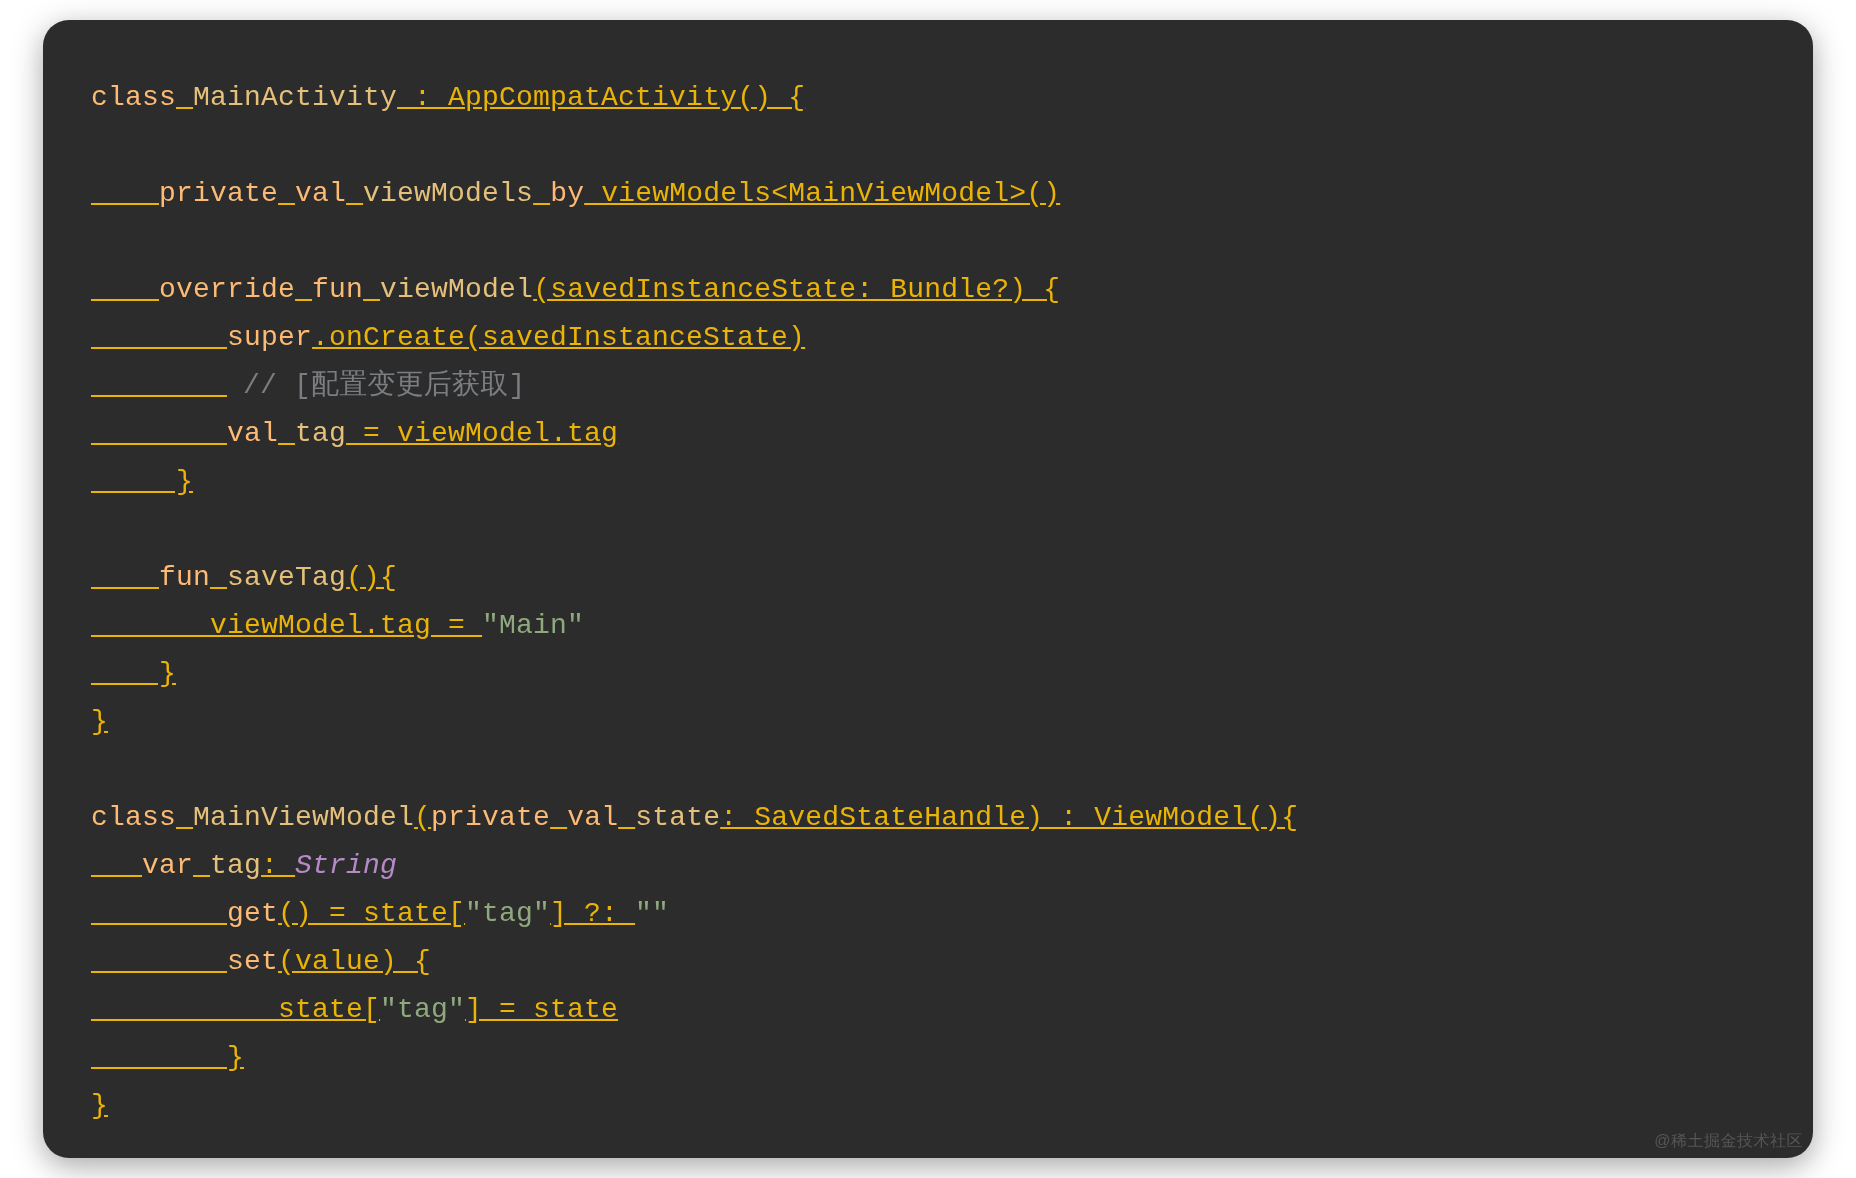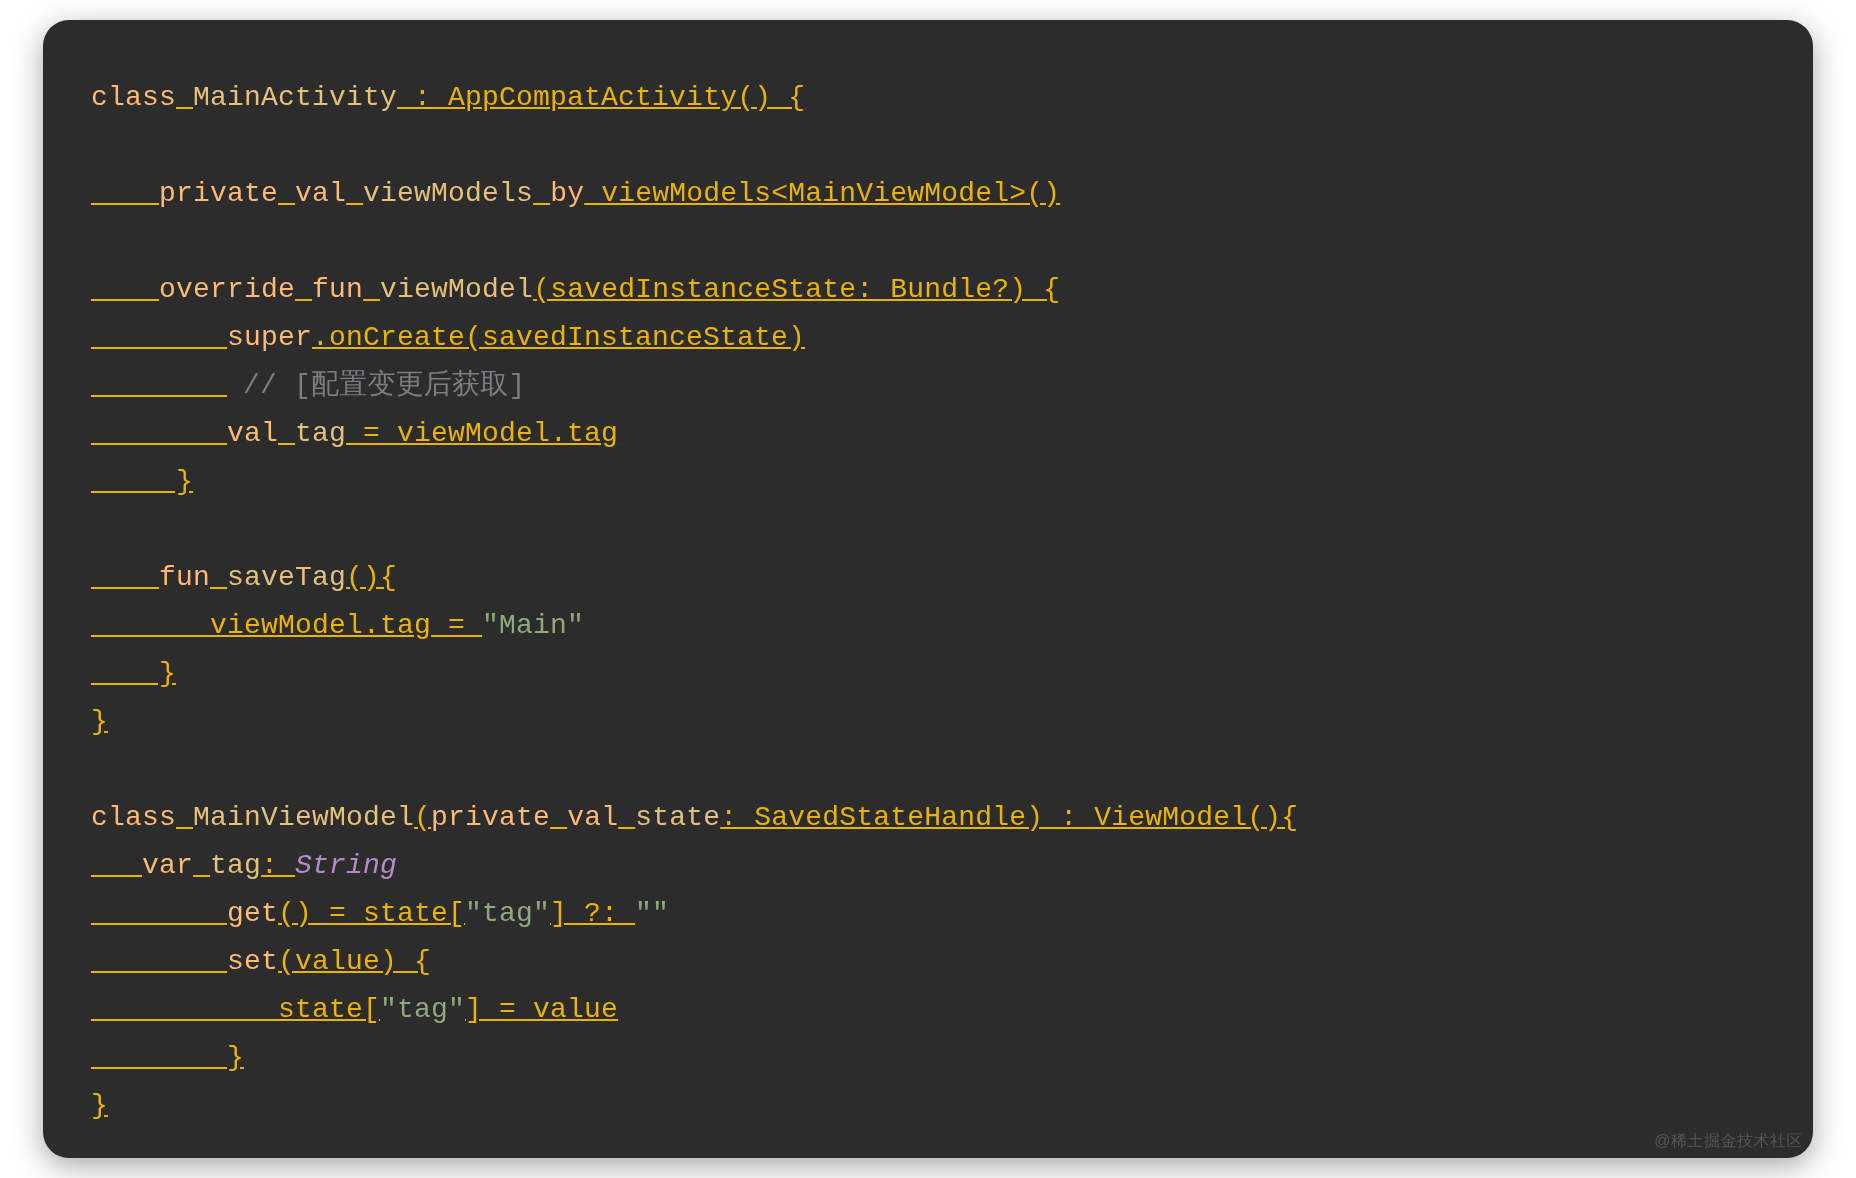--- a/index.html
+++ b/index.html
@@ -71,18 +71,18 @@
 <span></span>
 <span><span class="tok-plain">    </span><span class="tok-kw">fun</span><span class="tok-plain"> </span><span class="tok-name">saveTag</span><span class="tok-plain">(){</span></span>
 <span><span class="tok-plain">       viewModel.tag = </span><span class="tok-str">"Main"</span></span>
 <span><span class="tok-plain">    }</span></span>
 <span><span class="tok-plain">}</span></span>
 <span></span>
 <span><span class="tok-kw">class</span><span class="tok-plain"> </span><span class="tok-name">MainViewModel</span><span class="tok-plain">(</span><span class="tok-kw">private</span><span class="tok-plain"> </span><span class="tok-kw">val</span><span class="tok-plain"> </span><span class="tok-name">state</span><span class="tok-plain">: SavedStateHandle) : ViewModel(){</span></span>
 <span><span class="tok-plain">   </span><span class="tok-kw">var</span><span class="tok-plain"> </span><span class="tok-name">tag</span><span class="tok-plain">: </span><span class="tok-type">String</span></span>
 <span><span class="tok-plain">        </span><span class="tok-kw">get</span><span class="tok-plain">() = state[</span><span class="tok-str">"tag"</span><span class="tok-plain">] ?: </span><span class="tok-str">""</span></span>
 <span><span class="tok-plain">        </span><span class="tok-kw">set</span><span class="tok-plain">(value) {</span></span>
-<span><span class="tok-plain">           state[</span><span class="tok-str">"tag"</span><span class="tok-plain">] = value</span></span>
+<span><span class="tok-plain">           state[</span><span class="tok-str">"tag"</span><span class="tok-plain">] = state</span></span>
 <span><span class="tok-plain">        }</span></span>
 <span><span class="tok-plain">}</span></span></pre>
     <div class="watermark">@稀土掘金技术社区</div>
   </div>
 </div>
 
 </body></html>

